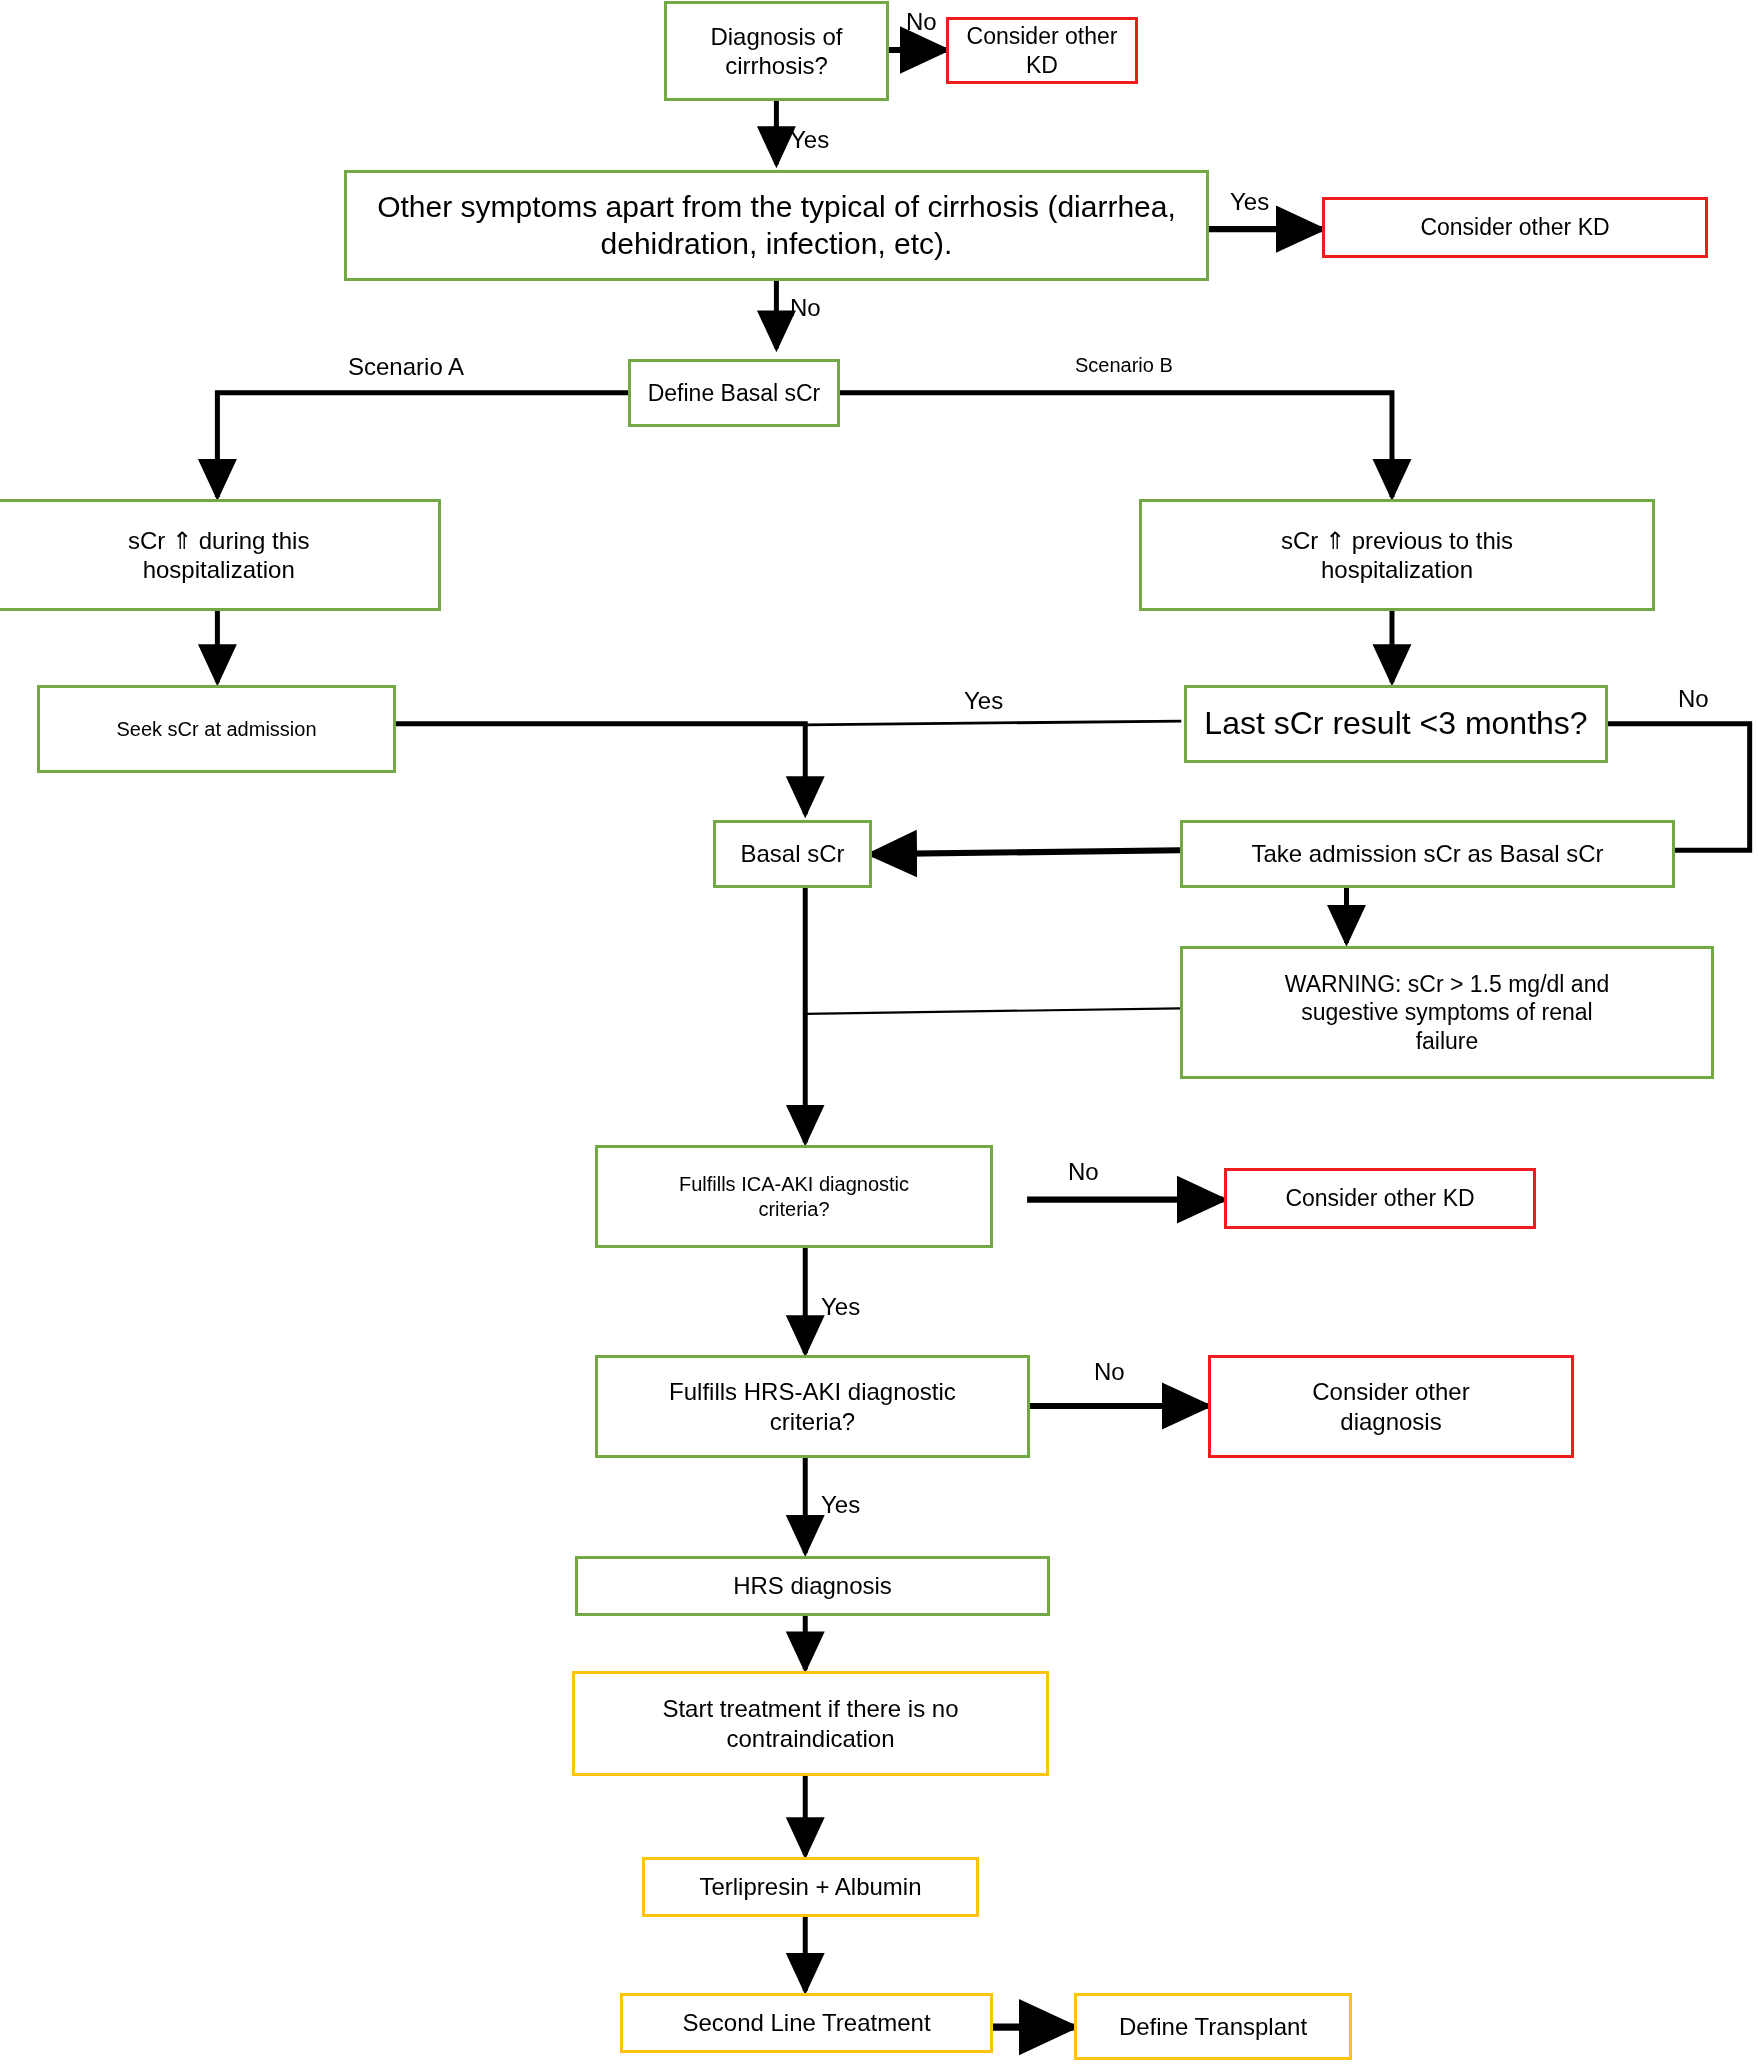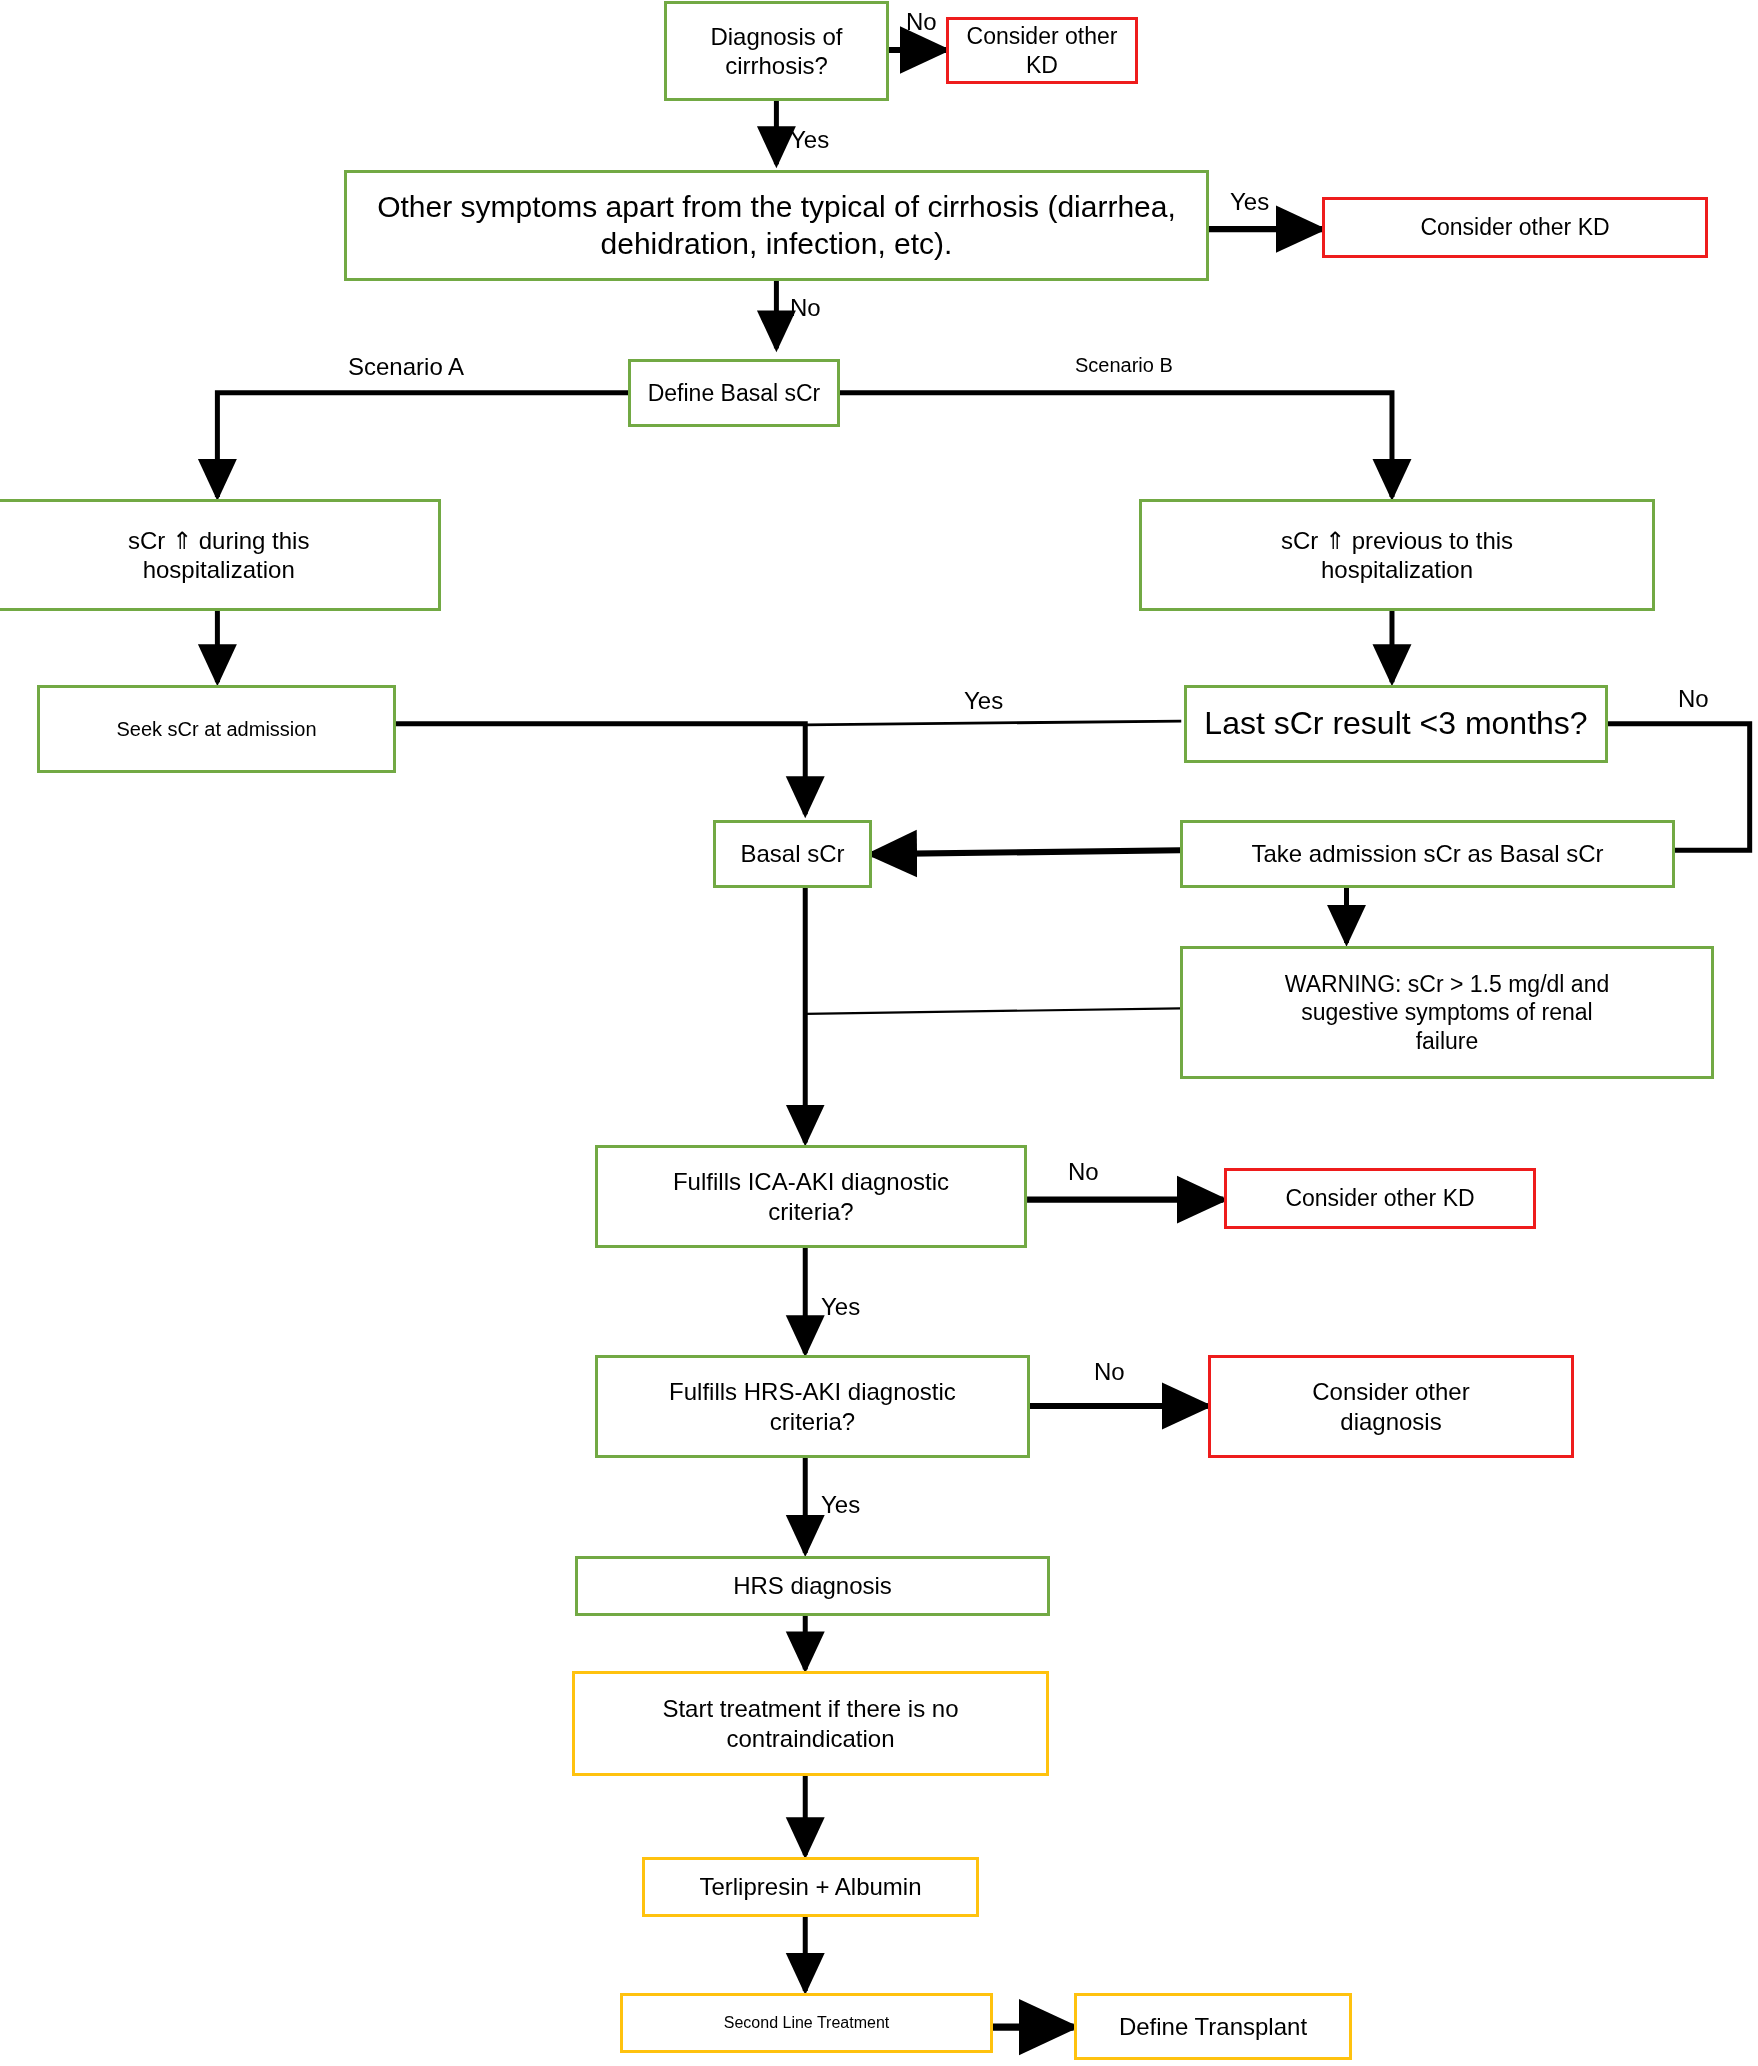--- a/index.html
+++ b/index.html
@@ -89,35 +89,35 @@
   <div class="node green" style="left:37px;top:685px;width:359px;height:88px;font-size:20px;">Seek sCr at admission</div>
 
   <div class="node green" style="left:1184px;top:685px;width:424px;height:78px;font-size:32px;">Last  sCr result &lt;3 months?</div>
 
   <div class="node green" style="left:713px;top:820px;width:159px;height:68px;font-size:24px;">Basal sCr</div>
 
   <div class="node green" style="left:1180px;top:820px;width:495px;height:68px;font-size:24px;">Take admission sCr as  Basal sCr</div>
 
   <div class="node green" style="left:1180px;top:946px;width:534px;height:133px;font-size:23px;">WARNING: sCr &gt; 1.5 mg/dl and<br>sugestive symptoms of renal<br>failure</div>
 
-  <div class="node green" style="left:595px;top:1145px;width:432px;height:103px;font-size:24px;">Fulfills ICA-AKI diagnostic<br>criteria?</div>
+  <div class="node green" style="left:595px;top:1145px;width:398px;height:103px;font-size:20px;">Fulfills ICA-AKI diagnostic<br>criteria?</div>
 
   <div class="node red" style="left:1224px;top:1168px;width:312px;height:61px;font-size:23px;">Consider other KD</div>
 
   <div class="node green" style="left:595px;top:1355px;width:435px;height:103px;font-size:24px;">Fulfills HRS-AKI diagnostic<br>criteria?</div>
 
   <div class="node red" style="left:1208px;top:1355px;width:366px;height:103px;font-size:24px;">Consider other<br>diagnosis</div>
 
   <div class="node green" style="left:575px;top:1556px;width:475px;height:60px;font-size:24px;">HRS diagnosis</div>
 
   <div class="node yellow" style="left:572px;top:1671px;width:477px;height:105px;font-size:24px;">Start treatment if there is no<br>contraindication</div>
 
   <div class="node yellow" style="left:642px;top:1857px;width:337px;height:60px;font-size:24px;">Terlipresin + Albumin</div>
 
-  <div class="node yellow" style="left:620px;top:1993px;width:373px;height:60px;font-size:16px;">Second Line Treatment</div>
+  <div class="node yellow" style="left:620px;top:1993px;width:373px;height:60px;font-size:24px;">Second Line Treatment</div>
 
   <div class="node yellow" style="left:1074px;top:1993px;width:278px;height:67px;font-size:24px;">Define Transplant</div>
 
   <div class="lbl" style="left:906px;top:10px;font-size:24px;">No</div>
 
   <div class="lbl" style="left:790px;top:128px;font-size:24px;">Yes</div>
 
   <div class="lbl" style="left:1230px;top:190px;font-size:24px;">Yes</div>
 
   <div class="lbl" style="left:790px;top:296px;font-size:24px;">No</div>

